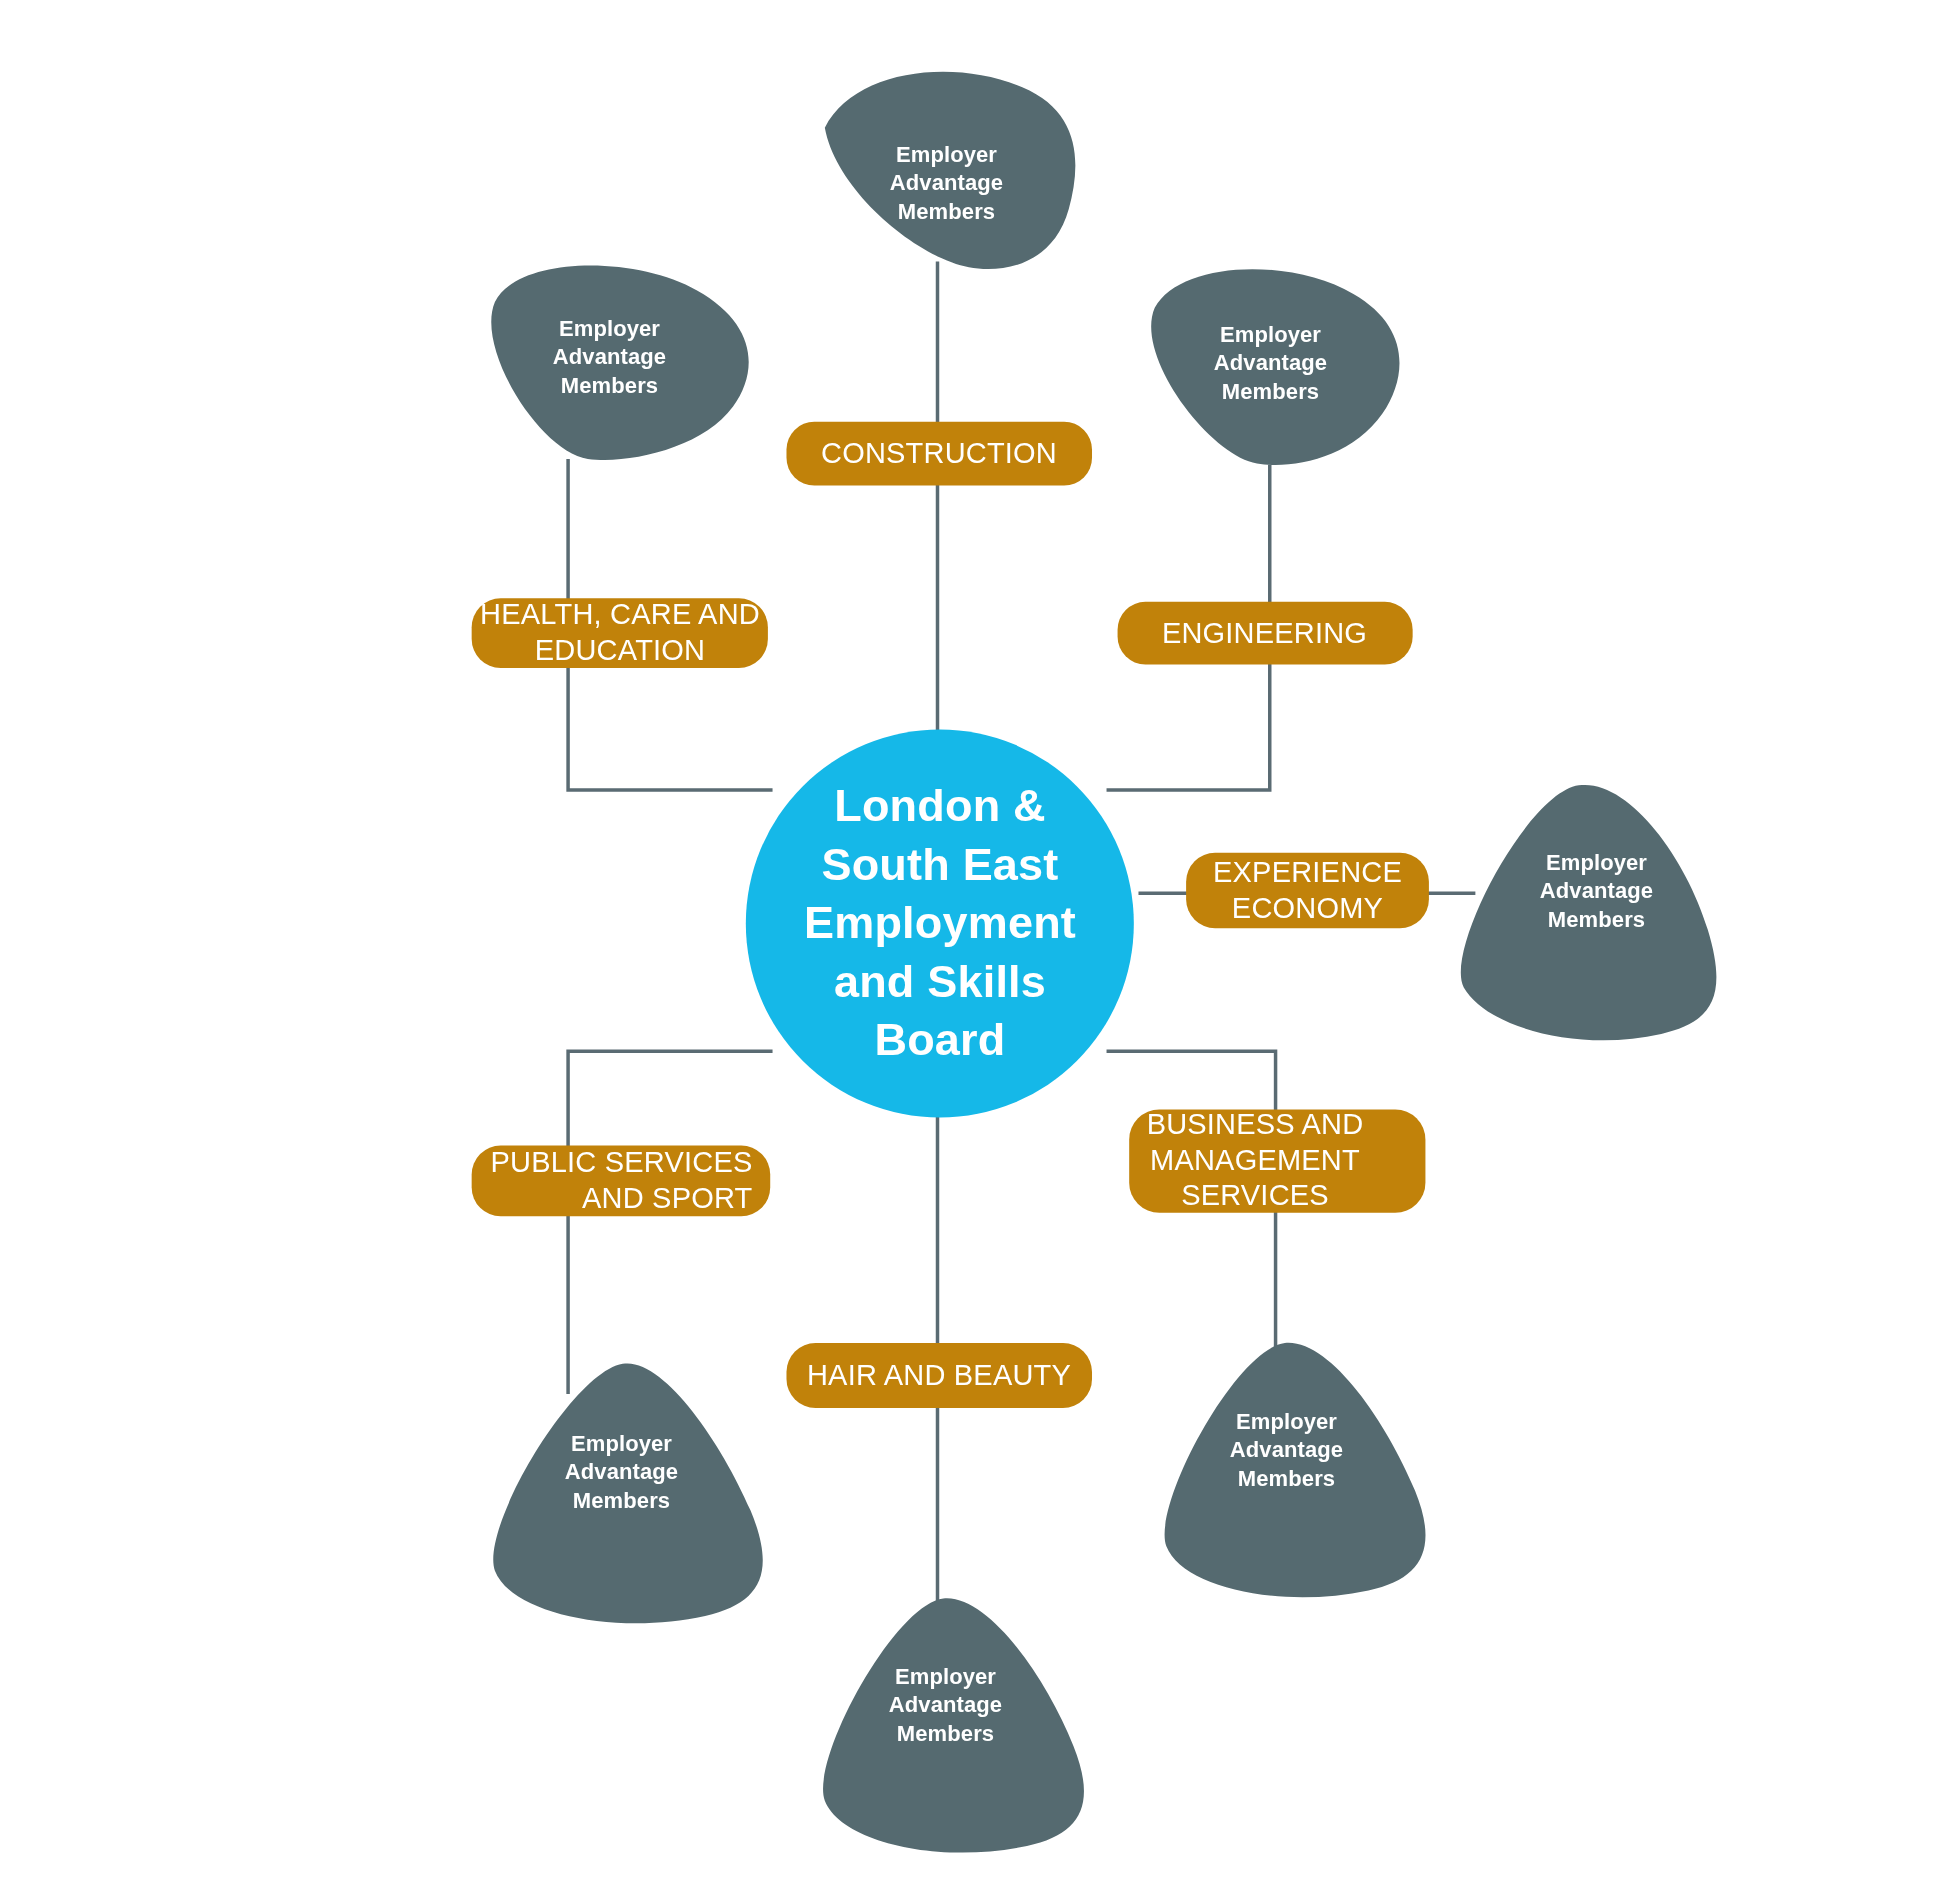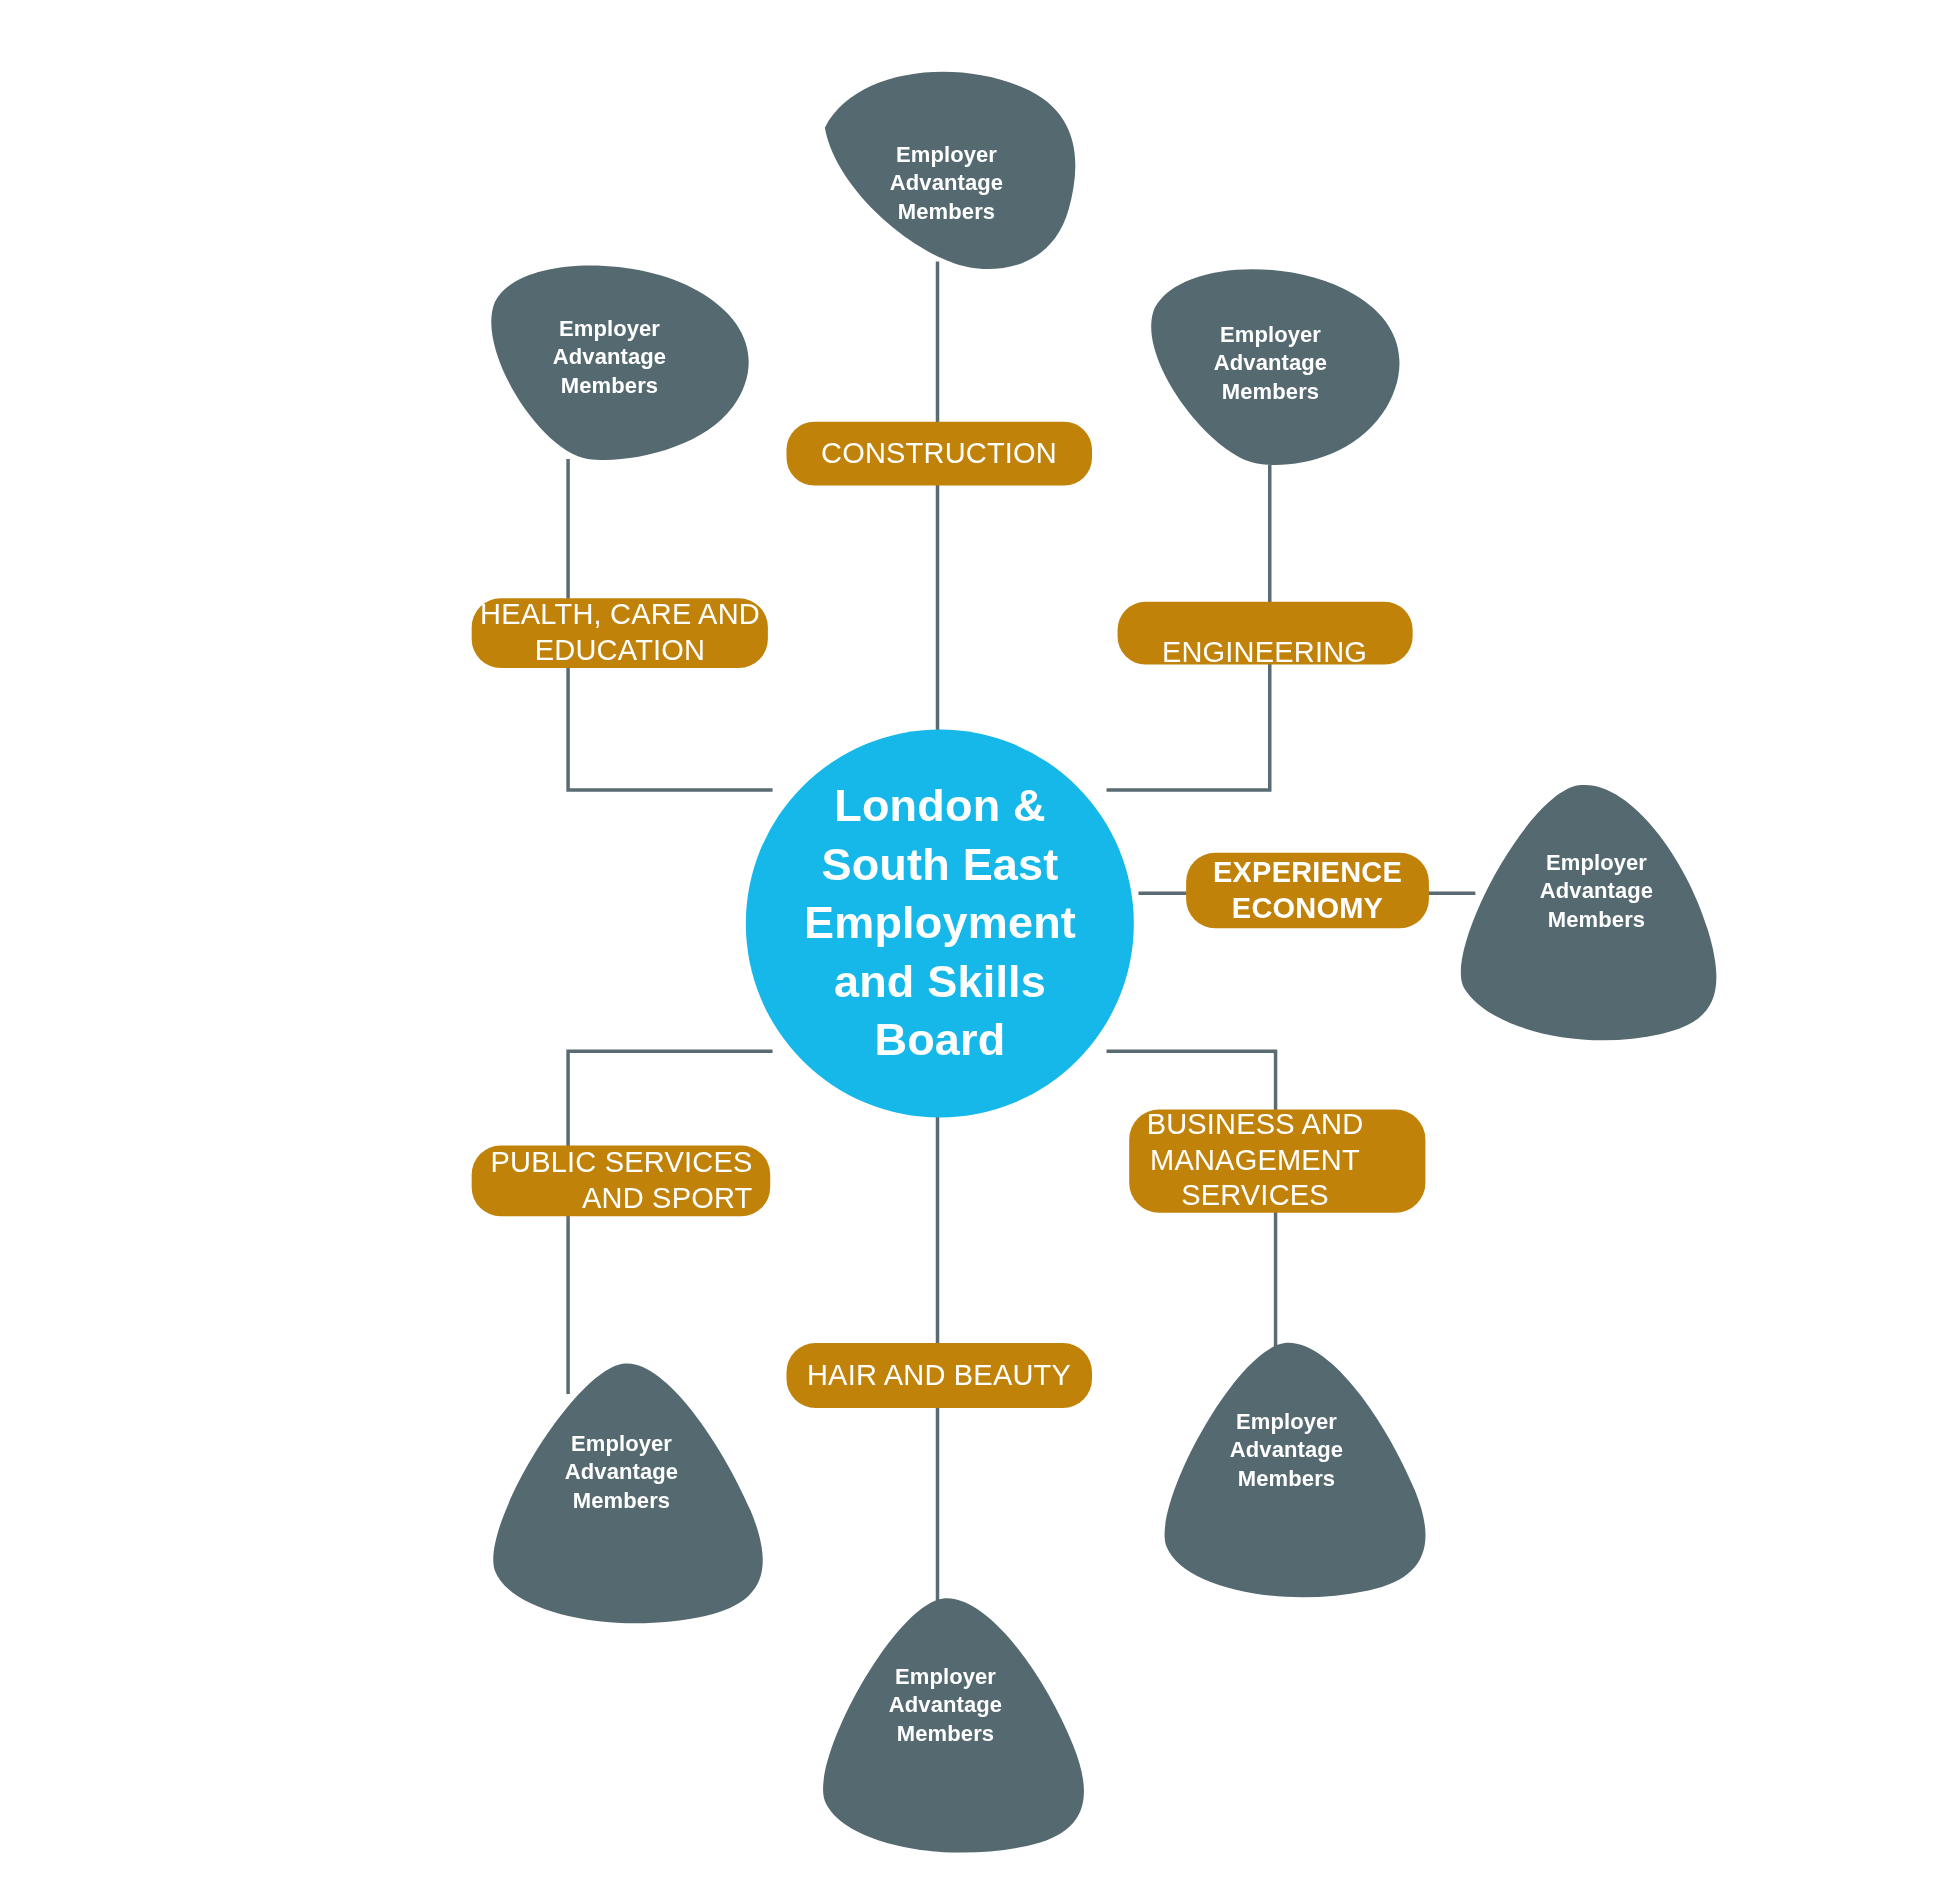--- a/index.html
+++ b/index.html
@@ -179,23 +179,23 @@
 
   <div class="node-text blob-text center-wrap" style="left:1188px; top:1401px; width:197px; height:99px;">Employer
 Advantage
 Members</div>
 
   <div class="node-text pill-text center-wrap" style="left:786px; top:422px; width:306px; height:64px;">CONSTRUCTION</div>
 
   <div class="node-text pill-text center-wrap" style="left:472px; top:598px; width:296px; height:70px;">HEALTH, CARE AND
 EDUCATION</div>
 
-  <div class="node-text pill-text center-wrap" style="left:1117px; top:602px; width:295px; height:63px;margin-top:19px;">ENGINEERING</div>
-
-  <div class="node-text pill-text center-wrap" style="left:1186px; top:853px; width:243px; height:76px;font-weight:bold;">EXPERIENCE
+  <div class="node-text pill-text center-wrap" style="left:1117px; top:602px; width:295px; height:63px;">ENGINEERING</div>
+
+  <div class="node-text pill-text center-wrap" style="left:1186px; top:853px; width:243px; height:76px;">EXPERIENCE
 ECONOMY</div>
 
   <div class="node-text pill-text center-wrap" style="left:472px; top:1145px; width:299px; height:71px;text-align:right;">PUBLIC SERVICES
 AND SPORT</div>
 
   <div class="node-text pill-text center-wrap" style="left:786px; top:1343px; width:306px; height:65px;">HAIR AND BEAUTY</div>
 
   <div class="node-text pill-text center-wrap" style="left:1129px; top:1109px; width:252px; height:103px;">BUSINESS AND
 MANAGEMENT
 SERVICES</div>

